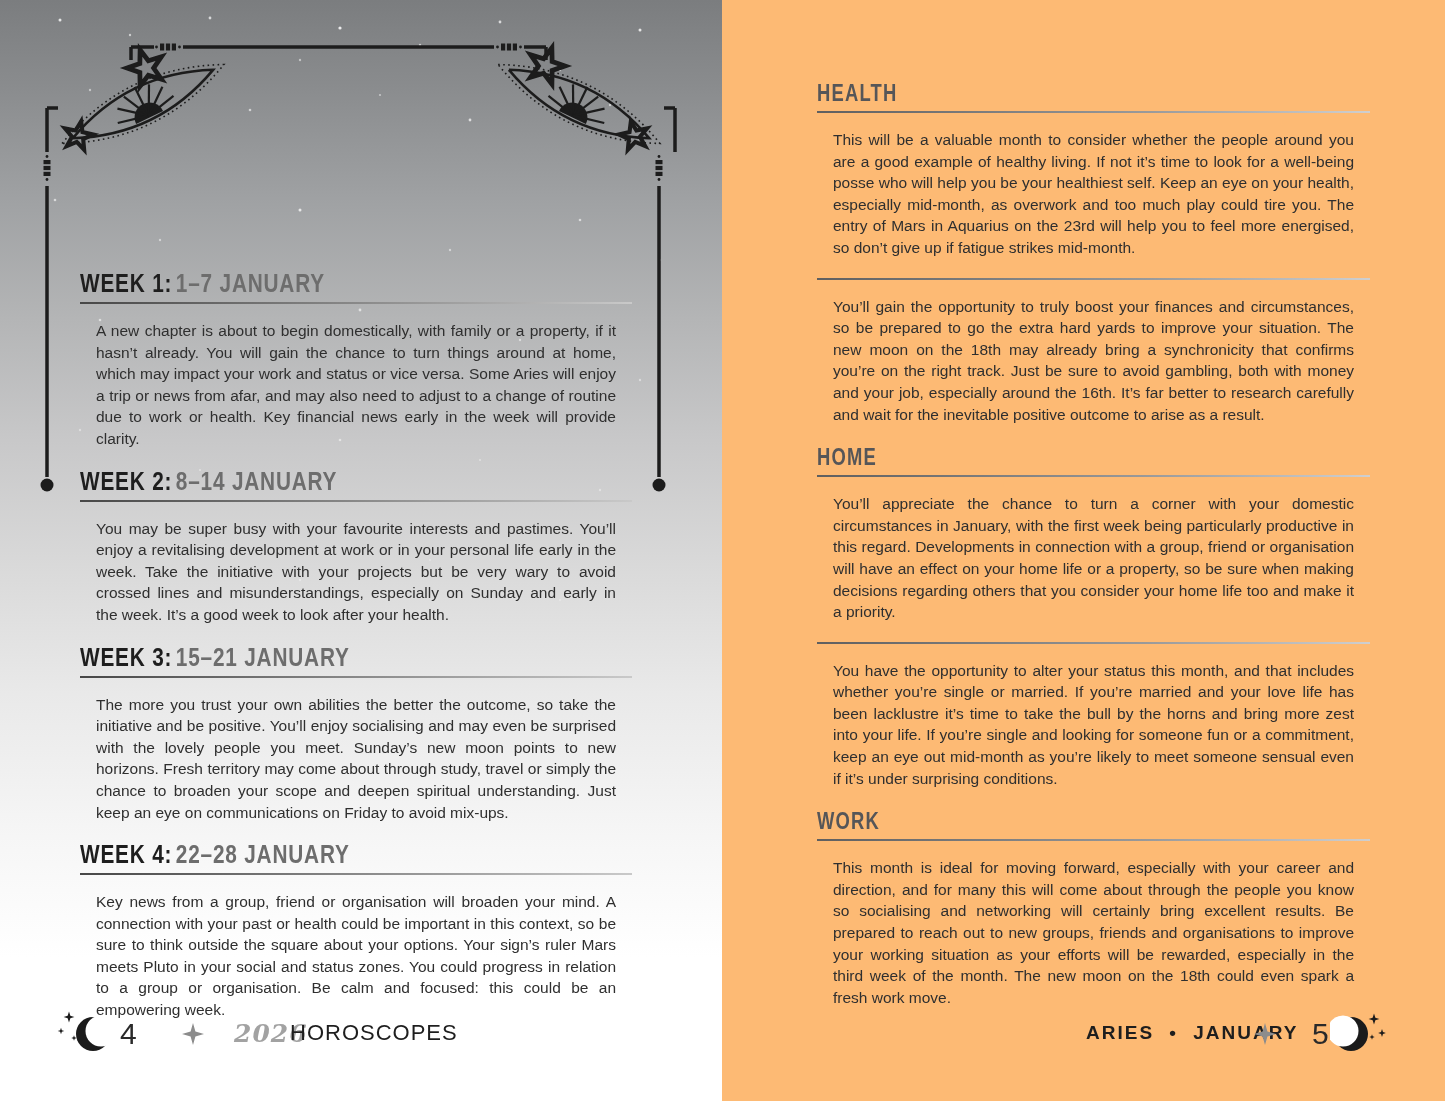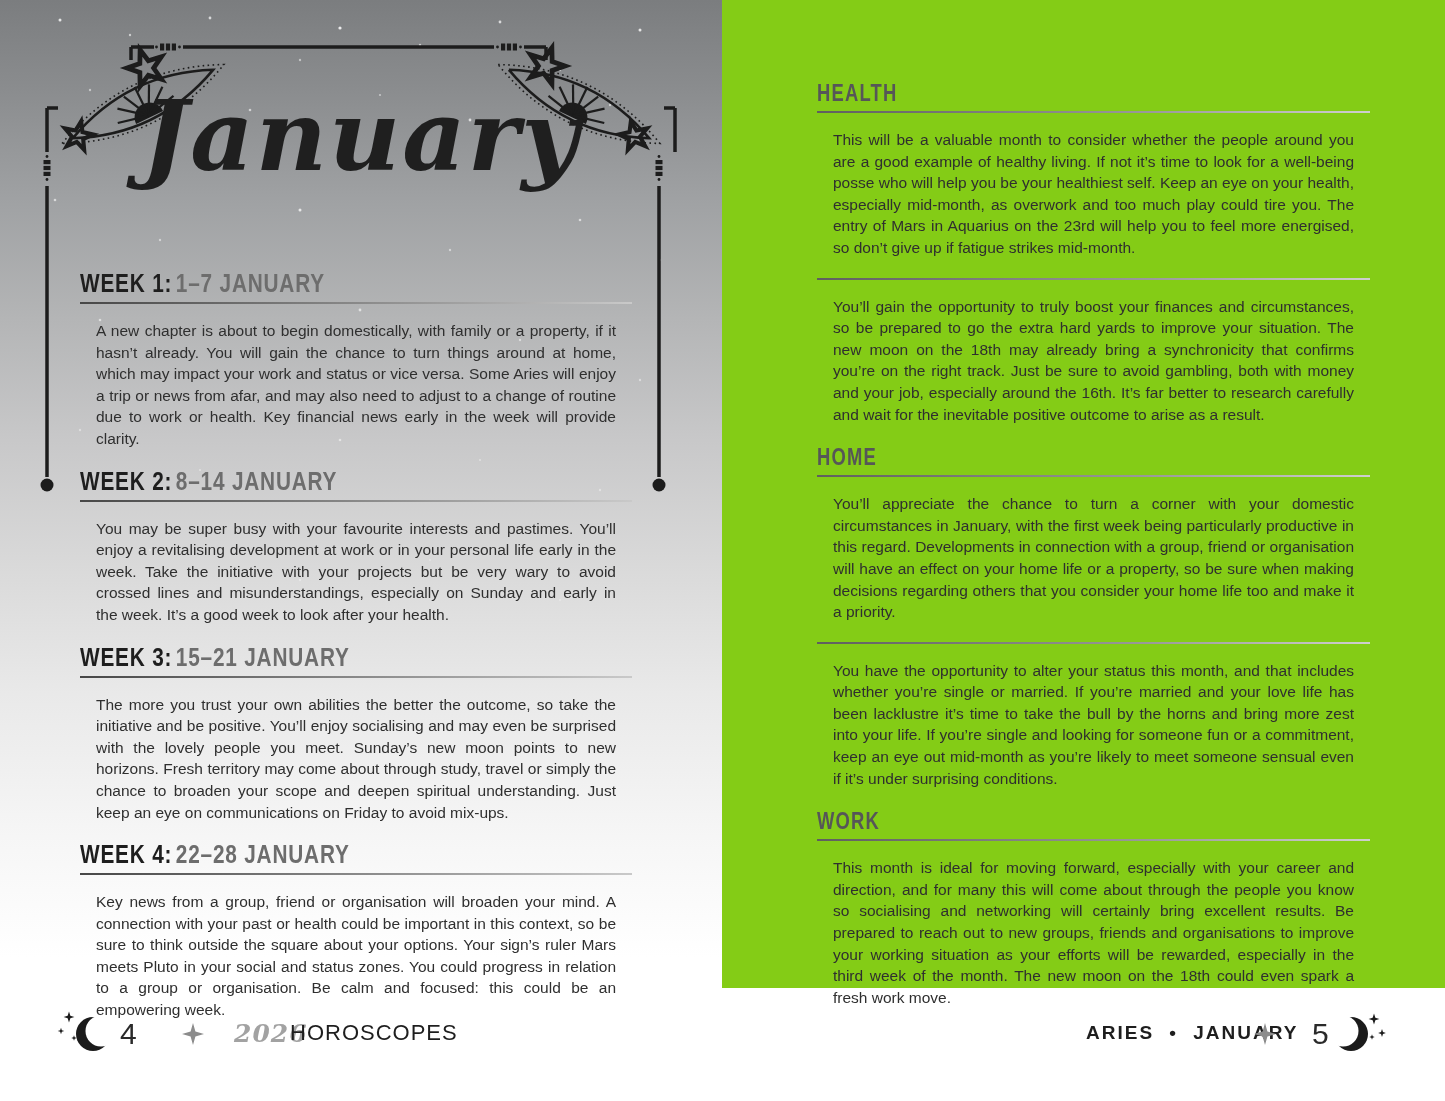--- a/index.html
+++ b/index.html
@@ -34,21 +34,21 @@
     background:linear-gradient(to right,#474747,#8f8f8f 55%,#c9c9c9);}
   .rule-r{height:2px;margin:5px 0 10px 0;
     background:linear-gradient(to right,#5f5f5f,#9a9a9a 60%,#cfcfcf);}
   .sec-head{white-space:nowrap;height:26px;line-height:26px;}
   .sec-title{font-weight:700;font-size:23px;color:#565658;letter-spacing:1.5px;}
   .body-text{
     margin:16px;font-size:15.5px;line-height:21.6px;color:#2f2f2f;
     text-align:justify;text-align-last:left;
   }
   
-  .page-right{position:absolute;left:722px;top:0;width:723px;height:988px;background:#84cc16;}
+  .page-right{position:absolute;left:722px;top:0;width:723px;height:1101px;background:#fdba74;}
 
   
   .footer{position:absolute;top:1005px;height:62px;}
   .f-item{position:absolute;white-space:nowrap;}
   .page-num{font-size:30px;color:#2a2a2a;font-weight:400;}
   .diamond{width:22px;height:22px;background:#8c8c8c;
     clip-path:polygon(50% 0,61% 39%,100% 50%,61% 61%,50% 100%,39% 61%,0 50%,39% 39%);}
   .year-script{font-family:"DejaVu Serif",serif;font-style:italic;font-weight:bold;
     font-size:25px;color:#a2a2a2;letter-spacing:1px;}
   .book-title{font-weight:400;font-size:22px;color:#1e1e1e;letter-spacing:1px;}
@@ -148,21 +148,20 @@
     <use href="#cluster" transform="translate(47,168)"></use>
     <use href="#cluster" transform="translate(659,168)"></use>
     <g stroke="#1c1c1c" stroke-width="3.5">
       <line x1="47" y1="186" x2="47" y2="477"></line>
       <line x1="659" y1="186" x2="659" y2="477"></line>
     </g>
     <circle cx="47" cy="485" r="6.5" fill="#1c1c1c"></circle>
     <circle cx="659" cy="485" r="6.5" fill="#1c1c1c"></circle>
   </svg>
 
-  <div class="page-title">January</div>
 
   <div class="content-left">
 
     <div class="section">
       <div class="week-head">
         <span class="cond"><span class="week-label">WEEK 1:</span>
         <span class="week-range">1–7 JANUARY</span></span>
       </div>
       <div class="rule-l"></div>
       <p class="body-text">A new chapter is about to begin domestically, with family or a property, if it hasn’t already. You will gain the chance to turn things around at home, which may impact your work and status or vice versa. Some Aries will enjoy a trip or news from afar, and may also need to adjust to a change of routine due to work or health. Key financial news early in the week will provide clarity.</p>

